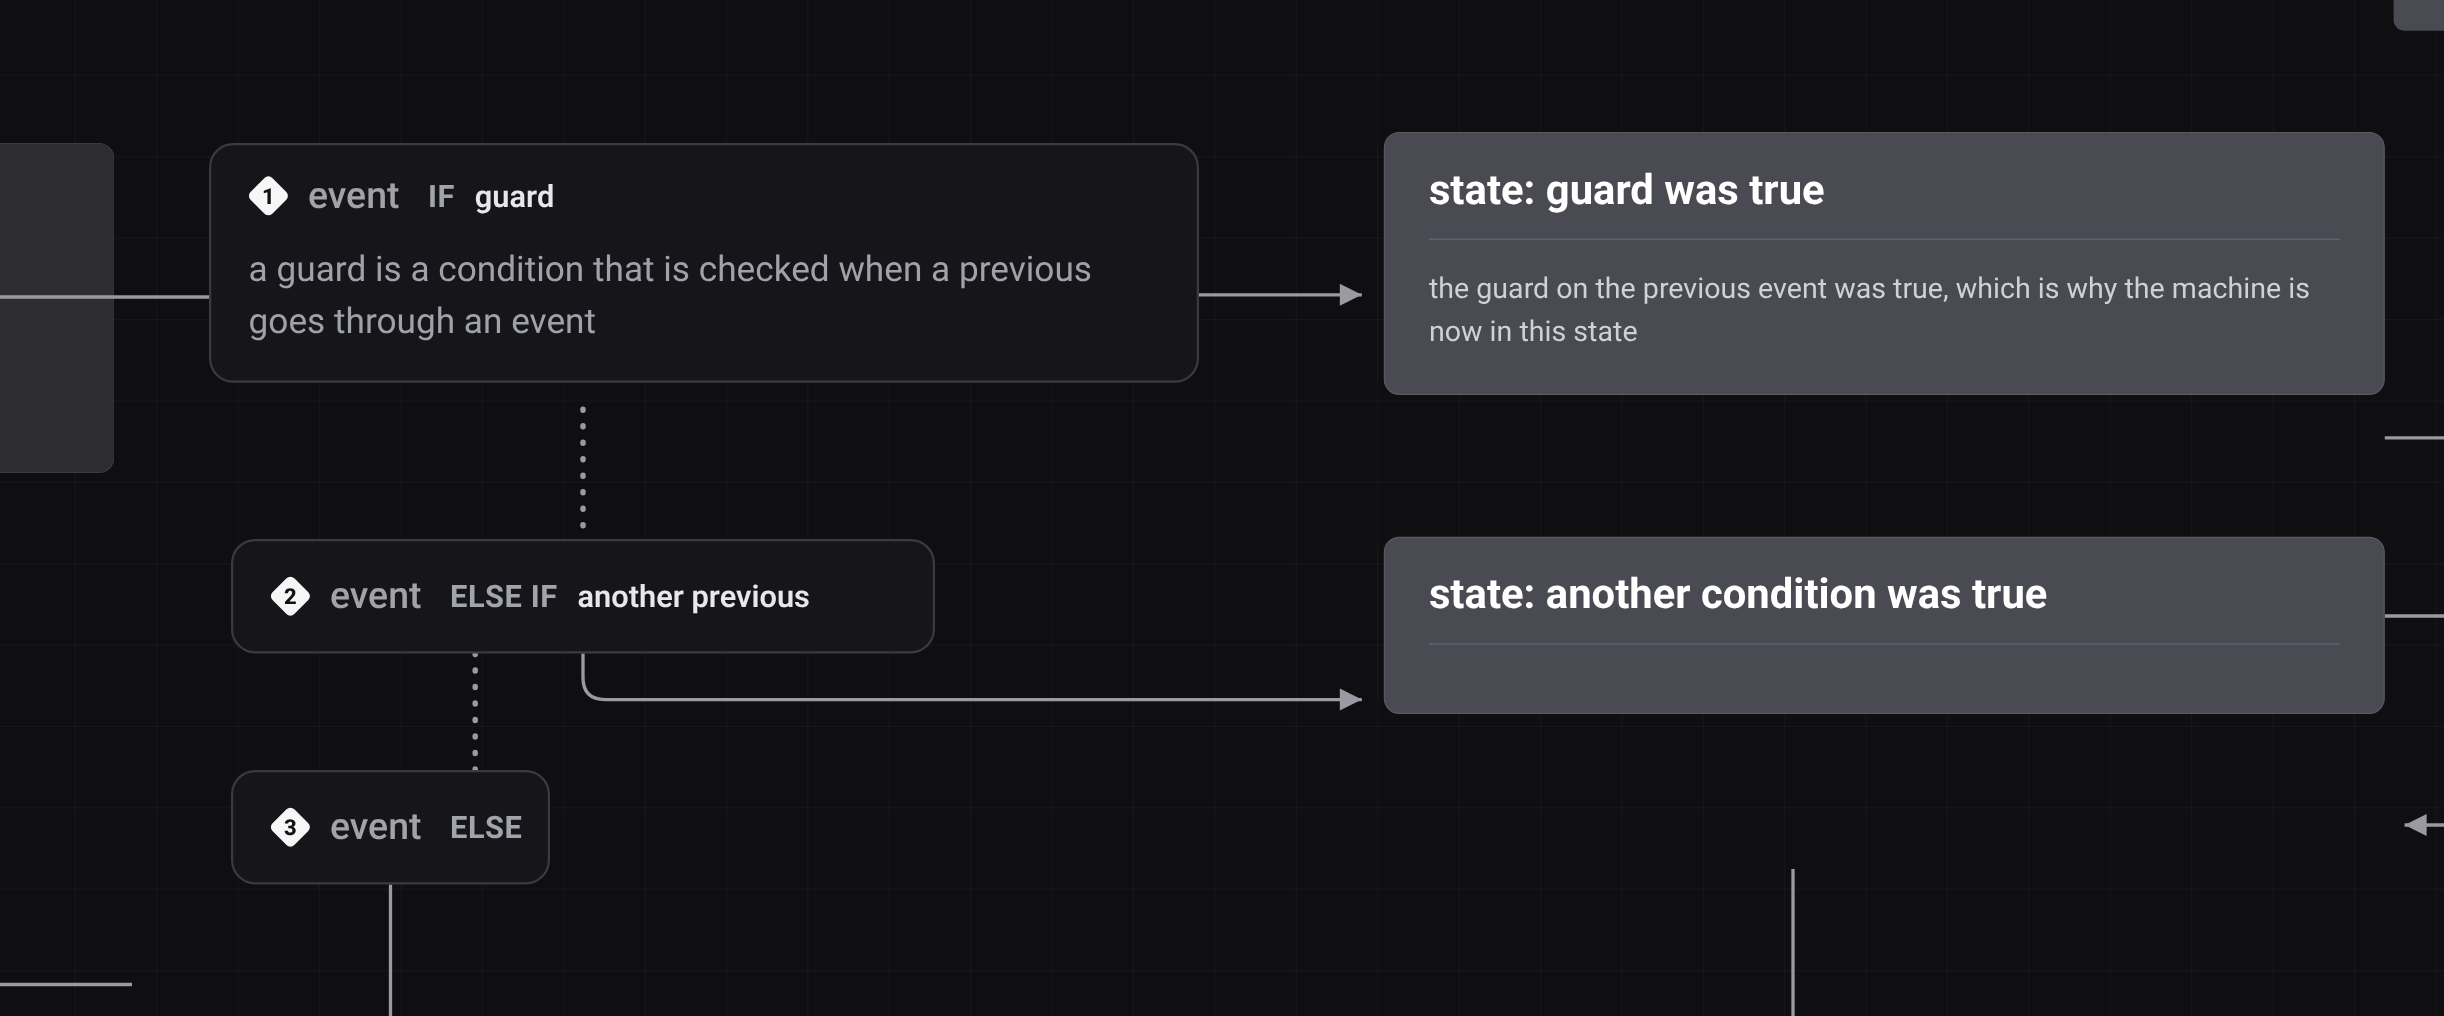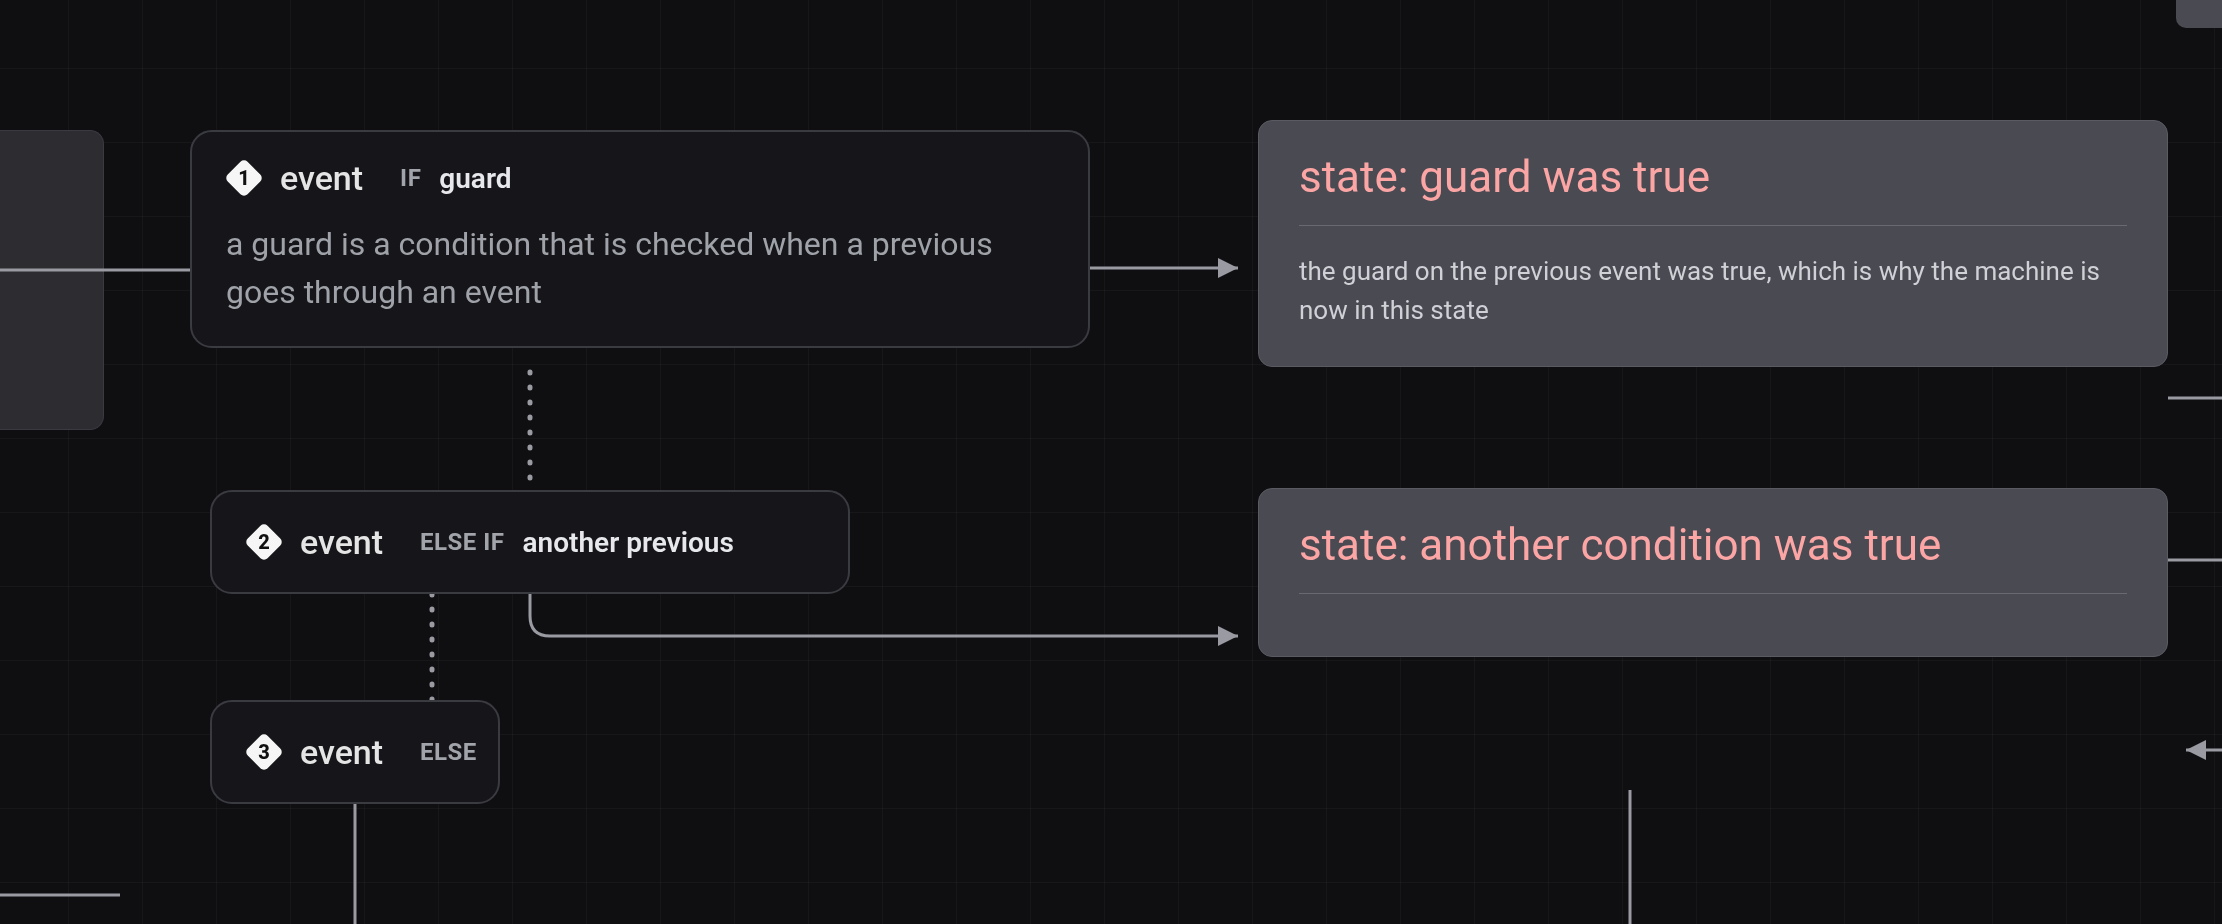--- a/index.html
+++ b/index.html
@@ -68,30 +68,30 @@
     transform: rotate(45deg);
     border-radius: 5px;
   }
   .diamond-badge span {
     position: relative;
     color: #111;
     font-weight: 800;
     font-size: 20px;
   }
   .event-name {
-    color: #e5e5e5;
+    color: #a3a3a3;
     font-weight: 500;
     font-size: 34px;
   }
   .condition-keyword {
     color: #a2a4ab;
     font-weight: 700;
-    font-size: 24px;
+    font-size: 28px;
     letter-spacing: 0.5px;
-    margin-left: 19px;
+    margin-left: 8px;
   }
   .condition-value {
     color: #e7e8eb;
     font-weight: 600;
     font-size: 28px;
   }
   .event-desc {
     margin-top: 22px;
     color: #9fa2a9;
     font-size: 32px;
@@ -101,23 +101,23 @@
 
   
   .state-node {
     position: absolute;
     background: #4a4a53;
     border: 1px solid #5a5a63;
     border-radius: 14px;
     padding: 30px 40px 36px 40px;
   }
   .state-title {
-    color: #fca5a5;
-    font-weight: 400;
-    font-size: 44px;
+    color: #ffffff;
+    font-weight: 700;
+    font-size: 38px;
   }
   .state-sep {
     height: 1px;
     background: #696973;
     margin: 22px 0 26px 0;
   }
   .state-desc {
     color: #cfd1d6;
     font-size: 26px;
     line-height: 1.5;

